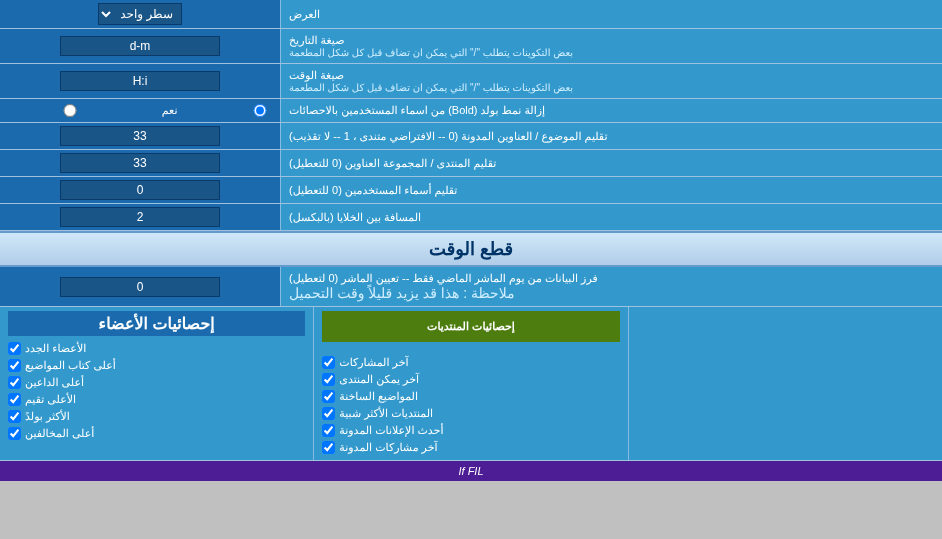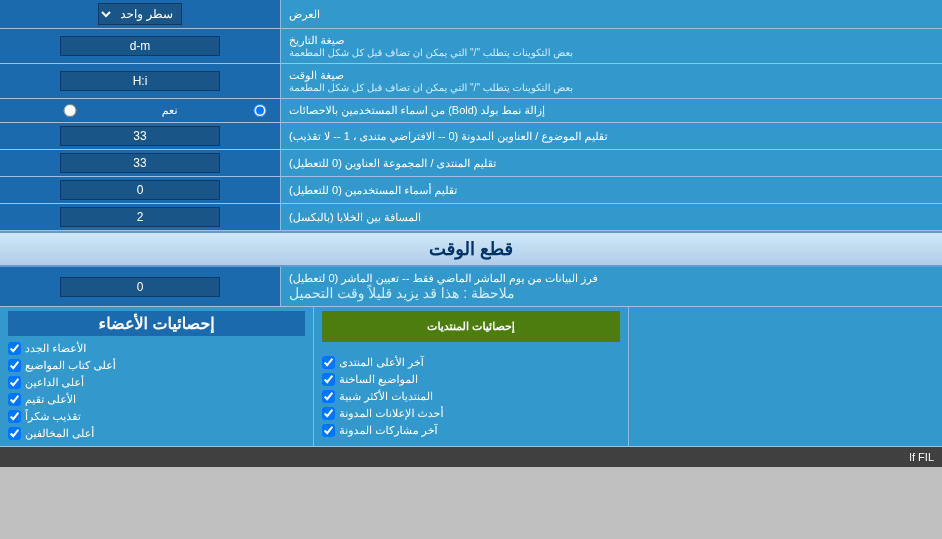--- a/index.html
+++ b/index.html
@@ -194,21 +194,25 @@
   <div style="display:flex; border-bottom:1px solid #a0c0e0;">
 
     <div style="flex:1; background:#3399cc; padding:4px 8px; border-left:1px solid #88bbdd; min-width:180px;">
     </div>
 
     <div style="flex:1; background:#3399cc; padding:4px 8px; border-left:1px solid #88bbdd;">
       <div style="background:#4d7c0f; color:#fff; font-weight:bold; text-align:center; padding:9px; margin-bottom:12px; font-size:11px;">
         <span>إحصائيات المنتديات</span>
       </div>
       <div class="checkbox-item">
-        <span>آخر الأعلى المنتدى</span>
+        <span>آخر المشاركات</span>
+        <input type="checkbox" checked="" style="">
+      </div>
+      <div class="checkbox-item">
+        <span>آخر يمكن المنتدى</span>
         <input type="checkbox" checked="" style="">
       </div>
       <div class="checkbox-item">
         <span>المواضيع الساخنة</span>
         <input type="checkbox" checked="" style="">
       </div>
       <div class="checkbox-item">
         <span>المنتديات الأكثر شبية</span>
         <input type="checkbox" checked="" style="">
       </div>
@@ -236,28 +240,28 @@
       </div>
       <div class="checkbox-item">
         <span>أعلى الداعين</span>
         <input type="checkbox" checked="" style="">
       </div>
       <div class="checkbox-item">
         <span>الأعلى تقيم</span>
         <input type="checkbox" checked="" style="">
       </div>
       <div class="checkbox-item">
-        <span>تقذيب شكراً</span>
+        <span>الأكثر بولدً</span>
         <input type="checkbox" checked="" style="">
       </div>
       <div class="checkbox-item">
         <span>أعلى المخالفين</span>
         <input type="checkbox" checked="" style="">
       </div>
     </div>
 
   </div>
 
-  <div style="background:#404040; padding:4px 8px; color:#fff; font-size:11px; text-align:right;">
+  <div style="background:#4c1d95; padding:4px 8px; color:#fff; font-size:11px; text-align:center;font-style:italic;">
     <span>If FIL</span>
   </div>
 
 </div>
 
 </body></html>

